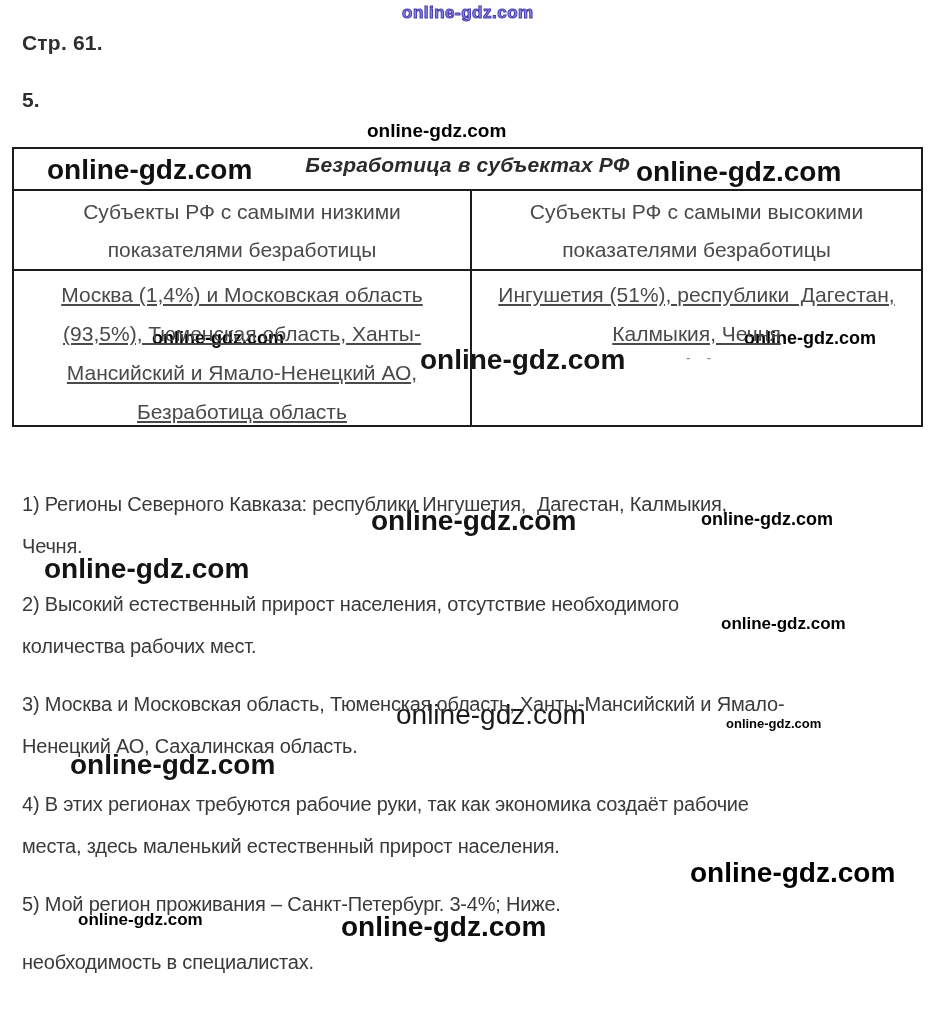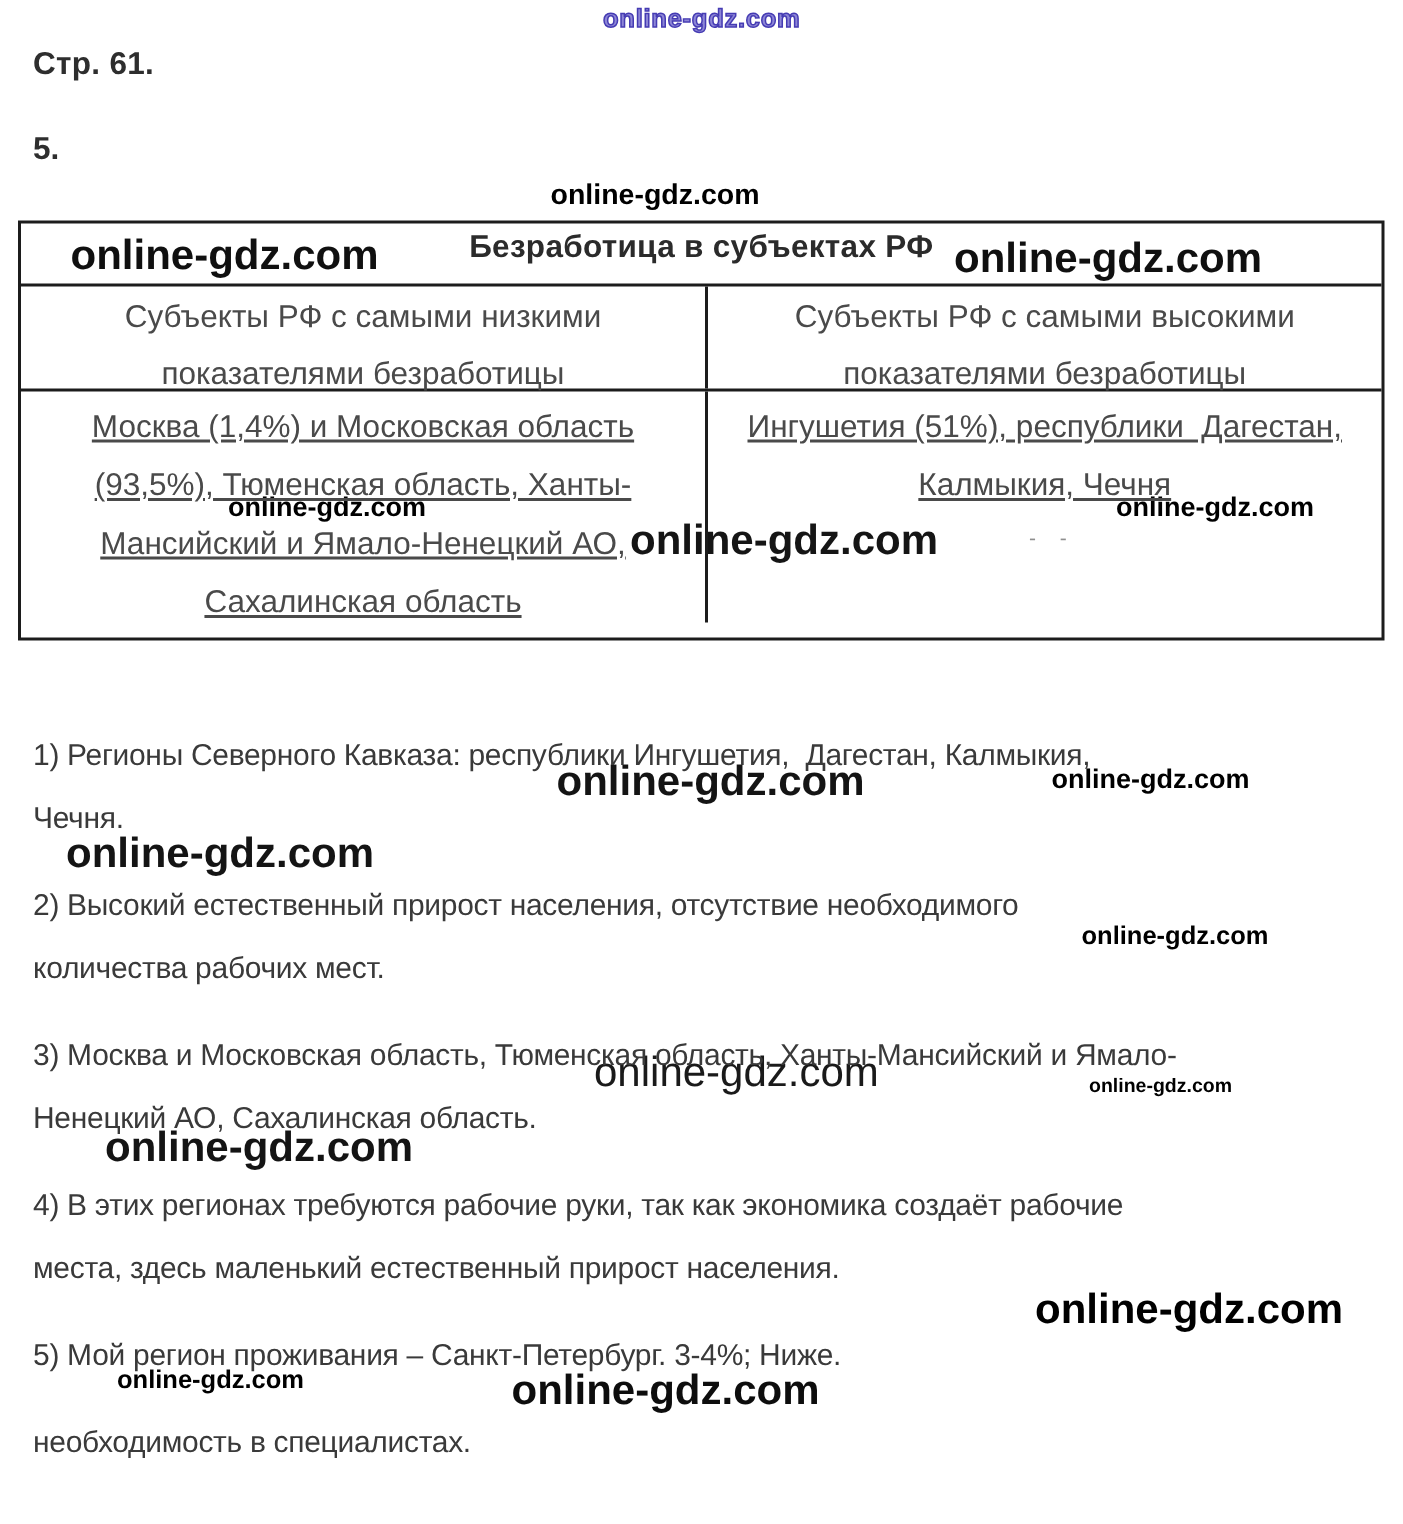--- a/index.html
+++ b/index.html
@@ -34,24 +34,24 @@
   .wm17{left:341px;top:913px;font-size:28px;font-weight:600;color:#0d0d0d;}
 
   
   .gdz-table{
     left:12px;top:147px;width:911px;height:280px;box-sizing:border-box;
     border:2px solid #1c1c1c;background:transparent;
   }
   .t-title-row{position:relative;height:40px;border-bottom:2px solid #1c1c1c;}
   .t-title{
     position:absolute;left:0;right:0;top:4px;text-align:center;
-    font-size:21px;font-weight:700;color:#2b2b2b;letter-spacing:.2px;
+    font-size:21px;font-weight:700;color:#2b2b2b;letter-spacing:.2px;font-style:italic;
   }
   .t-row{display:flex;box-sizing:border-box;}
-  .t-sub-row{height:68px;}
+  .t-sub-row{height:78px;}
   .t-body-row{height:156px;border-top:2px solid #1c1c1c;}
   .t-cell{box-sizing:border-box;text-align:center;color:#4a4a4a;font-size:21px;overflow:visible;}
   .t-cell-left{width:458px;border-right:2px solid #1c1c1c;}
   .t-cell-right{flex:1;}
   .t-sub-row .t-line{line-height:38px;white-space:pre-wrap;}
   .t-sub-row .t-cell{padding-top:2px;}
   .t-body-row .t-line{line-height:39px;white-space:pre-wrap;text-decoration:underline;}
   .t-body-row .t-cell{padding-top:4px;}
   .stray{left:686px;top:350px;color:#8f8f8f;font-size:14px;letter-spacing:6px;}
 
@@ -96,21 +96,21 @@
     <div class="t-cell t-cell-right">
       <div class="t-line">Субъекты РФ с самыми высокими</div>
       <div class="t-line">показателями безработицы</div>
     </div>
   </div>
   <div class="t-row t-body-row">
     <div class="t-cell t-cell-left">
       <div class="t-line">Москва (1,4%) и Московская область</div>
       <div class="t-line">(93,5%), Тюменская область, Ханты-</div>
       <div class="t-line">Мансийский и Ямало-Ненецкий АО,</div>
-      <div class="t-line">Сахалинская область</div>
+      <div class="t-line">Безработица область</div>
     </div>
     <div class="t-cell t-cell-right">
       <div class="t-line">Ингушетия (51%), республики  Дагестан,</div>
       <div class="t-line">Калмыкия, Чечня</div>
     </div>
   </div>
 </div>
 <span class="abs stray">- -</span>
 
 <div class="abs answers" id="answers">

